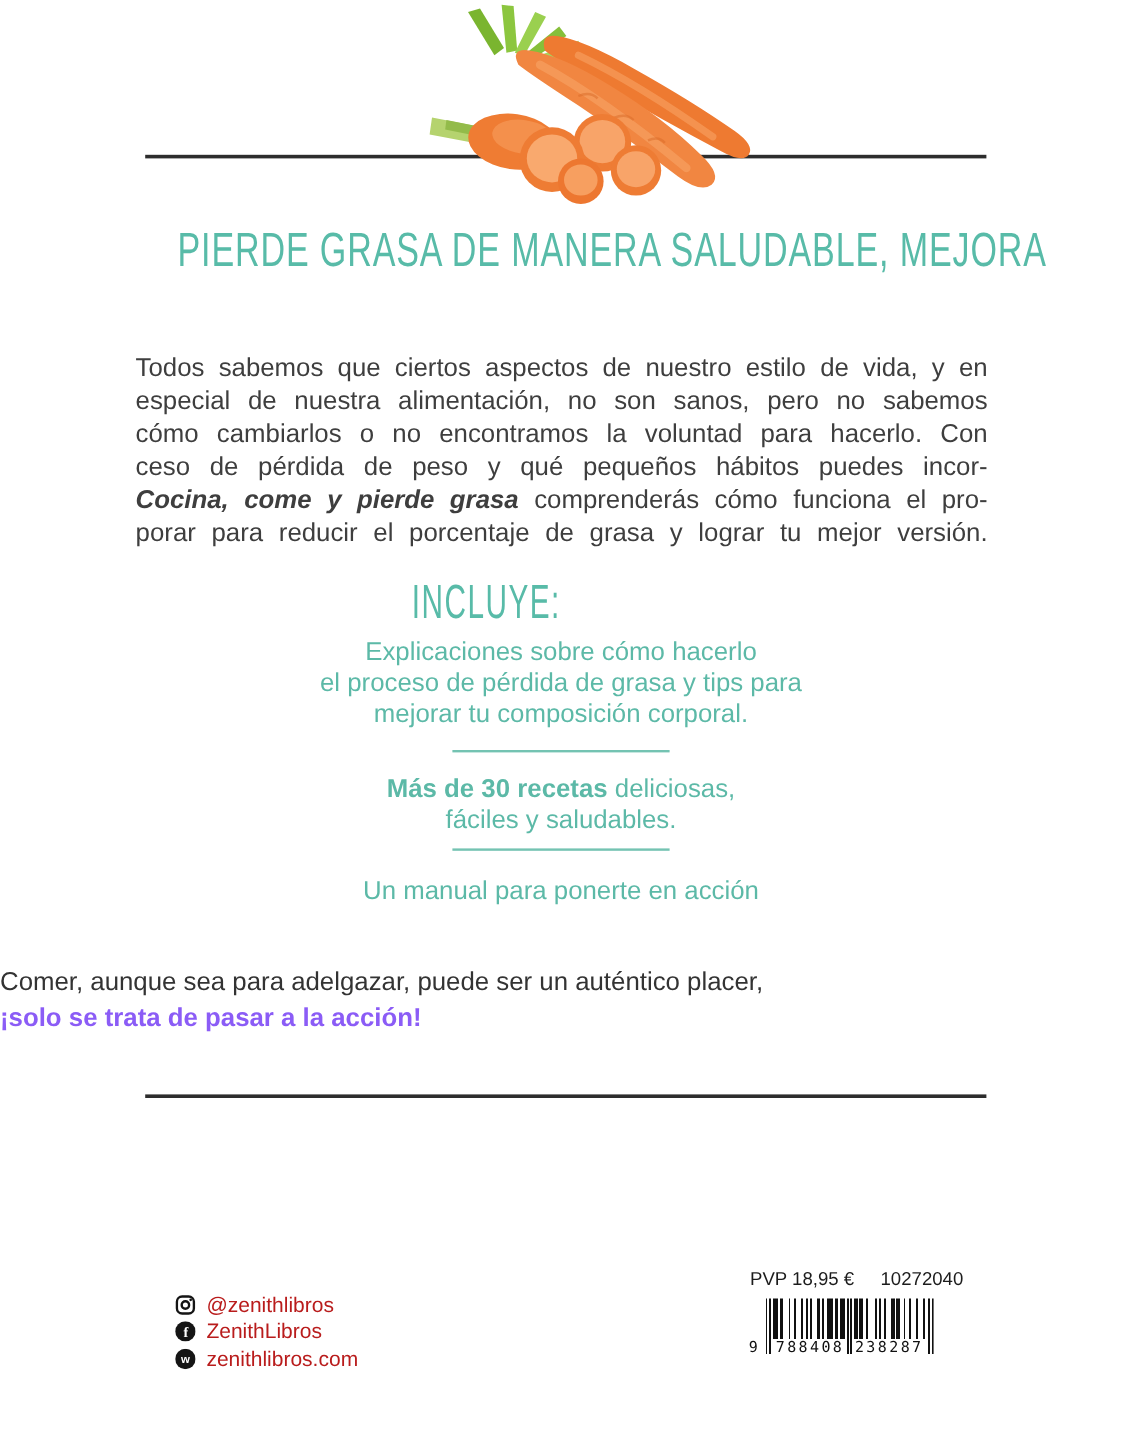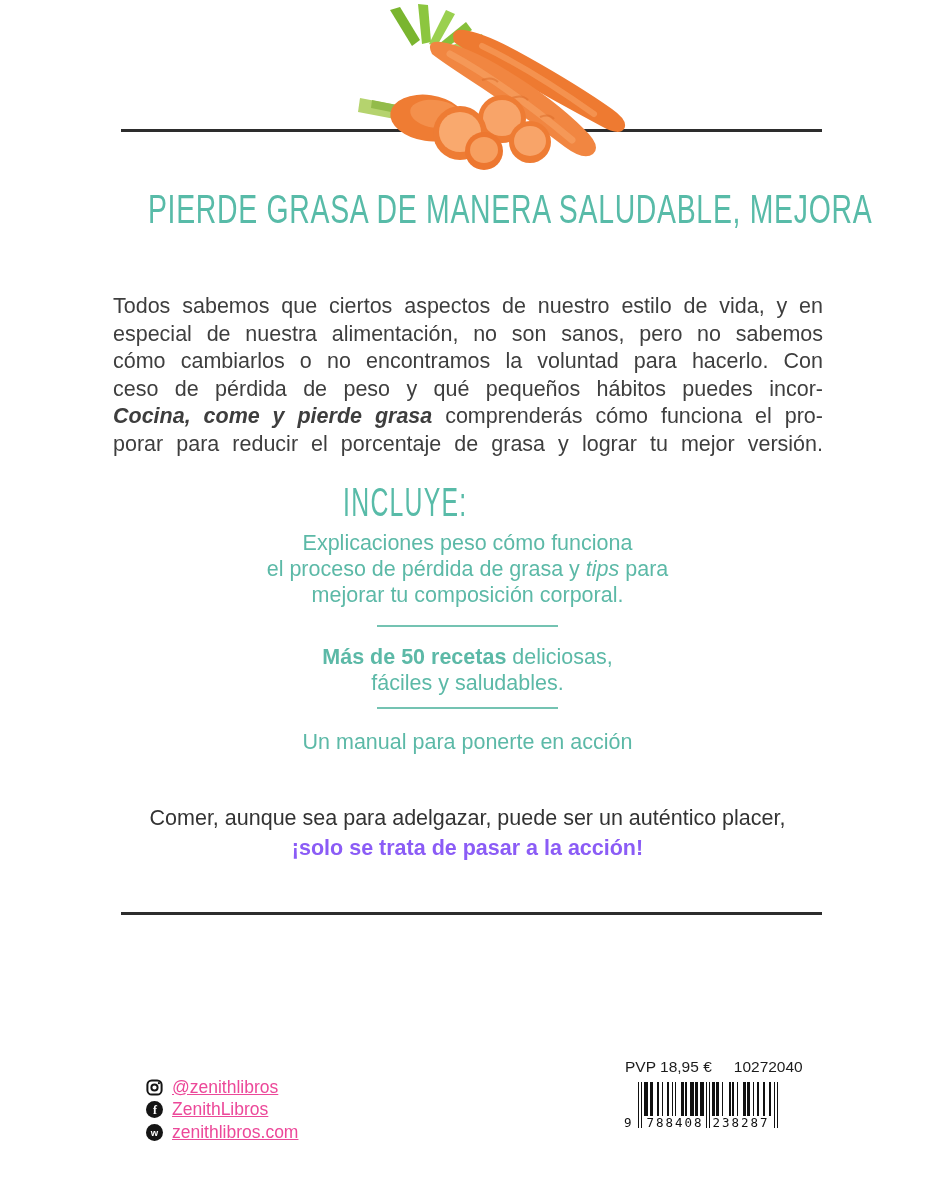--- a/index.html
+++ b/index.html
@@ -43,37 +43,37 @@
   #incluye .condensed{transform:scaleX(0.62);letter-spacing:2px;}
 
   .teal-item{
     position:absolute;left:0;width:935px;text-align:center;
     color:#5cb9a7;font-size:21.5px;line-height:26px;
   }
   #item1{top:530px;}
   #item2{top:644px;}
   #item3{top:729px;}
   .teal-item .b{font-weight:bold;}
-  .teal-item .i{font-style:italic;margin-top:24px;}
+  .teal-item .i{margin-top:24px;}
 
   .sep{
     position:absolute;left:377px;width:181px;height:2px;background:#74c3b2;
   }
   #sep1{top:625px;}
   #sep2{top:707px;}
 
   #closing{
-    position:absolute;left:0;top:803px;width:935px;text-align:center;
+    position:absolute;left:0;top:803px;width:935px;
     color:#333333;font-size:21.5px;line-height:30px;
   }
   #closing .b{font-weight:bold;color:#8b5cf6;}
 
   #social{
     position:absolute;left:146px;top:1076px;
-    color:#ec4899;font-size:17.5px;text-decoration:underline;
+    color:#b91c1c;font-size:17.5px;
   }
   .social-row{display:flex;align-items:center;height:22.5px;}
   .social-row .icn{width:17px;height:17px;margin-right:9px;flex:none;}
   #price-area{
     position:absolute;left:625px;top:1058px;width:200px;
     color:#1c1c1c;font-size:15.5px;white-space:nowrap;
   }
   #price-area .pvp{font-weight:normal;}
   #price-area .code{margin-left:22px;}
   #barcode-wrap{position:absolute;left:638px;top:1082px;width:140px;height:58px;}
@@ -141,29 +141,29 @@
     <div class="jline">ceso de pérdida de peso y qué pequeños hábitos puedes incor-</div>
     <div class="jline"><span class="bi">Cocina, come y pierde grasa</span><span> comprenderás cómo funciona el pro-</span></div>
     <div class="jline">porar para reducir el porcentaje de grasa y lograr tu mejor versión.</div>
   </div>
 
   <div id="incluye">
     <span class="condensed">INCLUYE:</span>
   </div>
 
   <div id="item1" class="teal-item">
-    <div>Explicaciones peso cómo funciona</div>
+    <div>Explicaciones sobre cómo hacerlo</div>
     <div><span>el proceso de pérdida de grasa y </span><span class="i">tips</span><span> para</span></div>
     <div>mejorar tu composición corporal.</div>
   </div>
 
   <div id="sep1" class="sep"></div>
 
   <div id="item2" class="teal-item">
-    <div><span class="b">Más de 50 recetas</span><span> deliciosas,</span></div>
+    <div><span class="b">Más de 30 recetas</span><span> deliciosas,</span></div>
     <div>fáciles y saludables.</div>
   </div>
 
   <div id="sep2" class="sep"></div>
 
   <div id="item3" class="teal-item">
     <div>Un manual para ponerte en acción</div>
   </div>
 
   <div id="closing">

